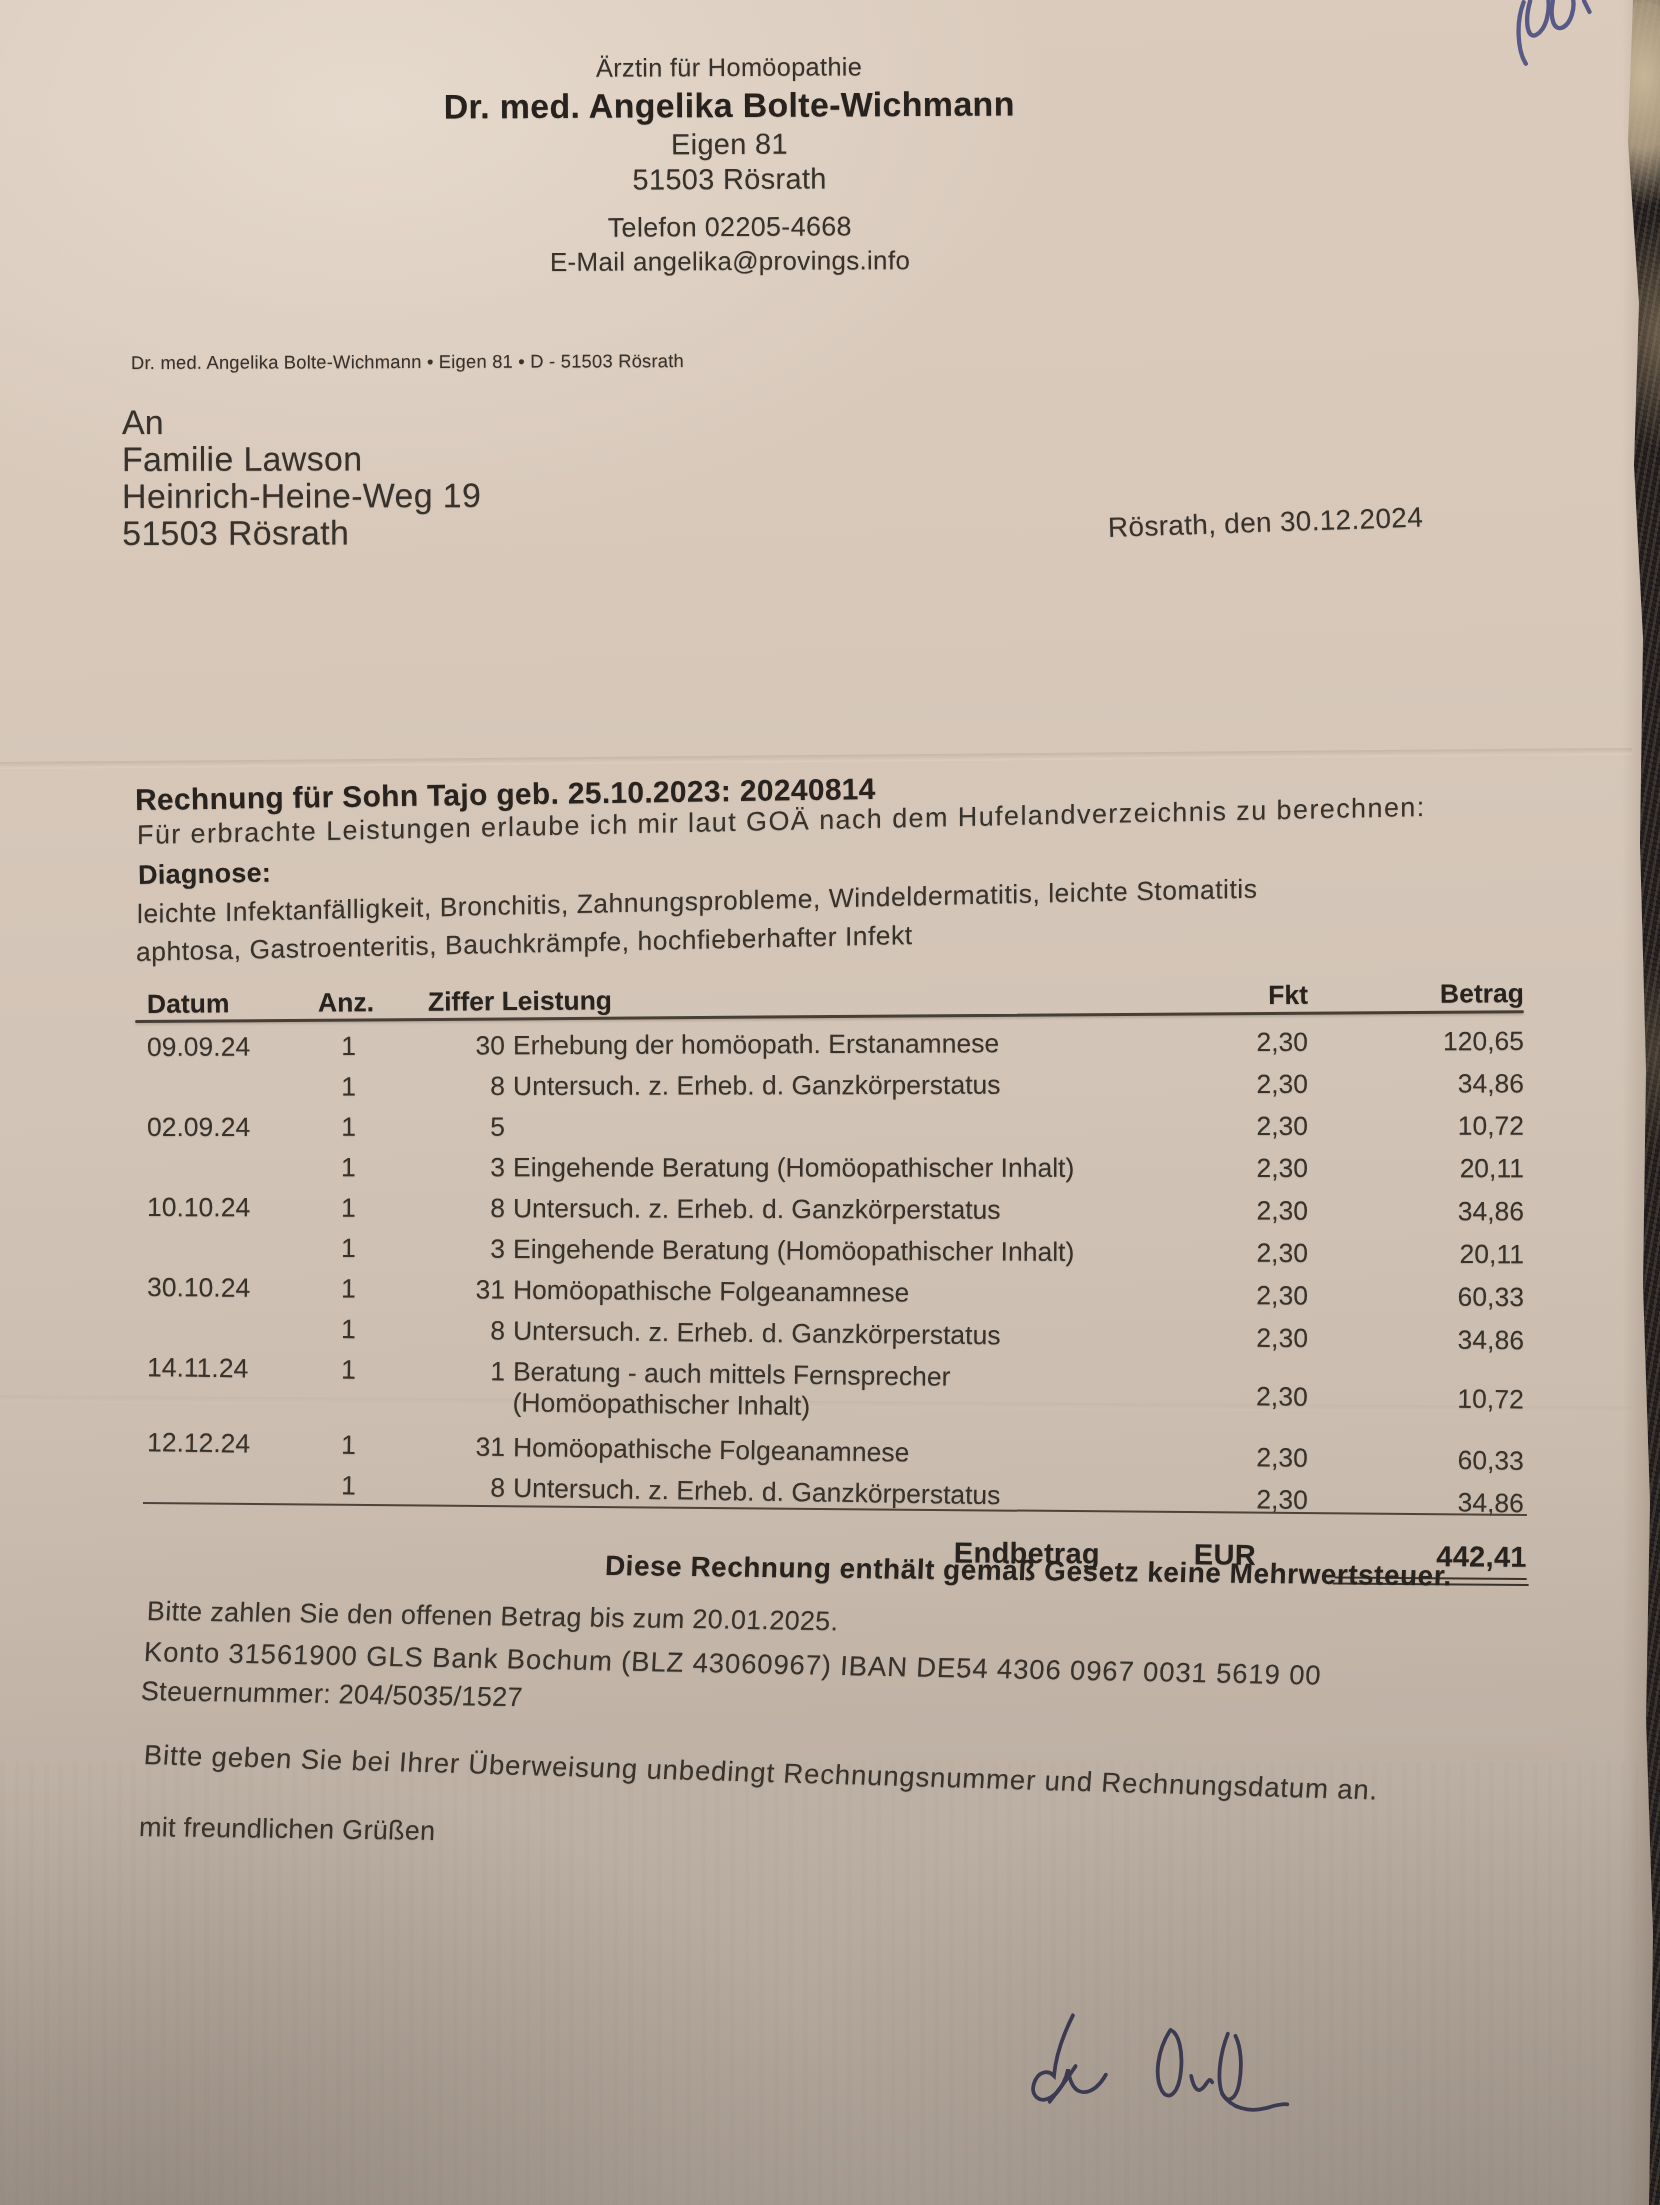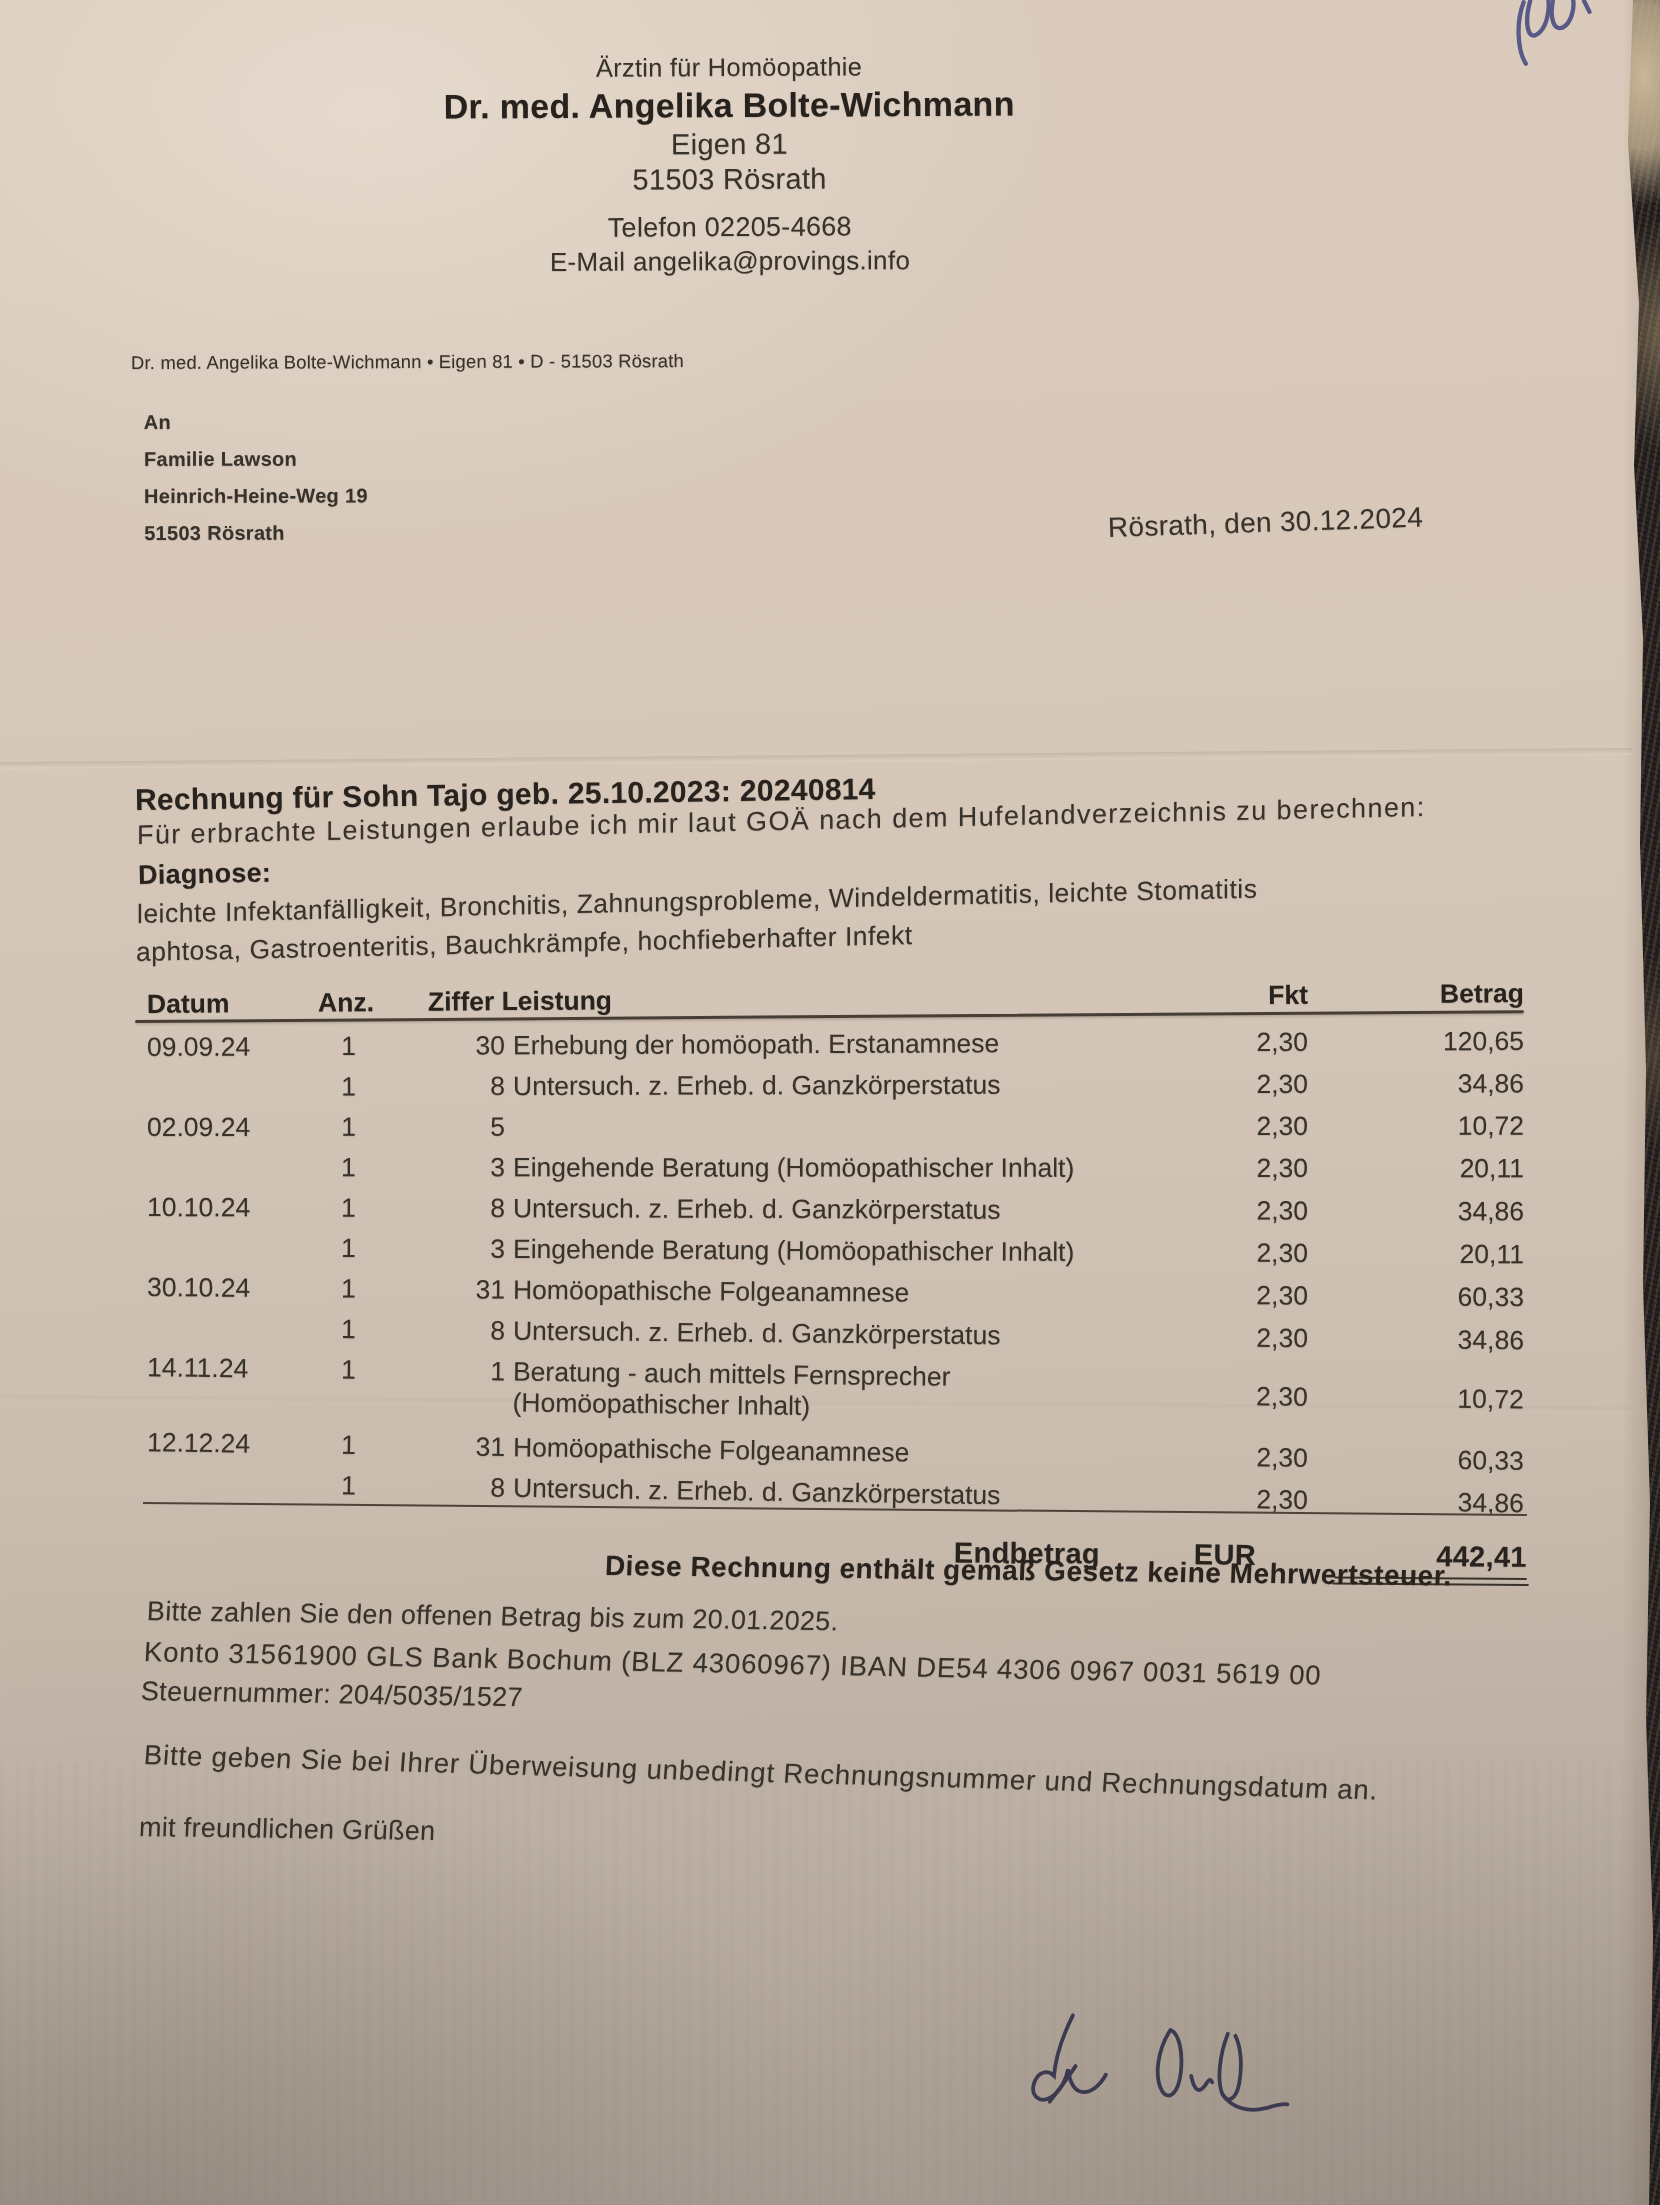--- a/index.html
+++ b/index.html
@@ -39,21 +39,21 @@
   .letterhead{position:absolute;left:189px;top:52px;width:1081px;text-align:center;transform:rotate(-.3deg);}
   .lh{color:#38322c;text-shadow:0 0.5px 1.1px rgba(80,65,50,.3);letter-spacing:0.3px;}
   .lh-specialty{font-size:25.4px;line-height:31px;}
   .lh-name{font-size:34px;line-height:44px;font-weight:700;color:#27221d;}
   .lh-street{font-size:29px;line-height:35px;}
   .lh-city{font-size:29px;line-height:35px;}
   .lh-phone{font-size:27px;line-height:35px;margin-top:13px;}
   .lh-email{font-size:26px;line-height:32px;}
 
   .sender{left:131px;top:352px;font-size:18.4px;transform:rotate(-.2deg);letter-spacing:0.2px;}
-  .addr{left:144px;top:404px;font-size:20px;line-height:37px;transform:rotate(-.15deg);font-weight:bold;}
+  .addr{left:122px;top:404px;font-size:34px;line-height:37px;transform:rotate(-.15deg);}
   .dateline{left:1108px;top:512px;font-size:28px;transform:rotate(-1.9deg);}
 
   .title{left:135px;top:783px;font-size:30px;transform:rotate(-.85deg);}
   .intro{left:137px;top:820px;font-size:27px;letter-spacing:1.4px;transform:rotate(-1.25deg) skewX(-1.2deg);}
   .diagl{left:138px;top:860px;font-size:27px;transform:rotate(-1.05deg);}
   .diag1{left:137px;top:899px;font-size:26.5px;letter-spacing:0.5px;transform:rotate(-1.3deg) skewX(-1.3deg);}
   .diag2{left:136px;top:937px;font-size:26.5px;letter-spacing:0.5px;transform:rotate(-1.25deg) skewX(-1.2deg);}
 
   .row{position:absolute;left:135px;width:1389px;height:38px;font-size:26.5px;transform-origin:left center;}
   .cell{position:absolute;top:0;line-height:31px;color:#38322c;text-shadow:0 0.5px 1.1px rgba(80,65,50,.3);}

